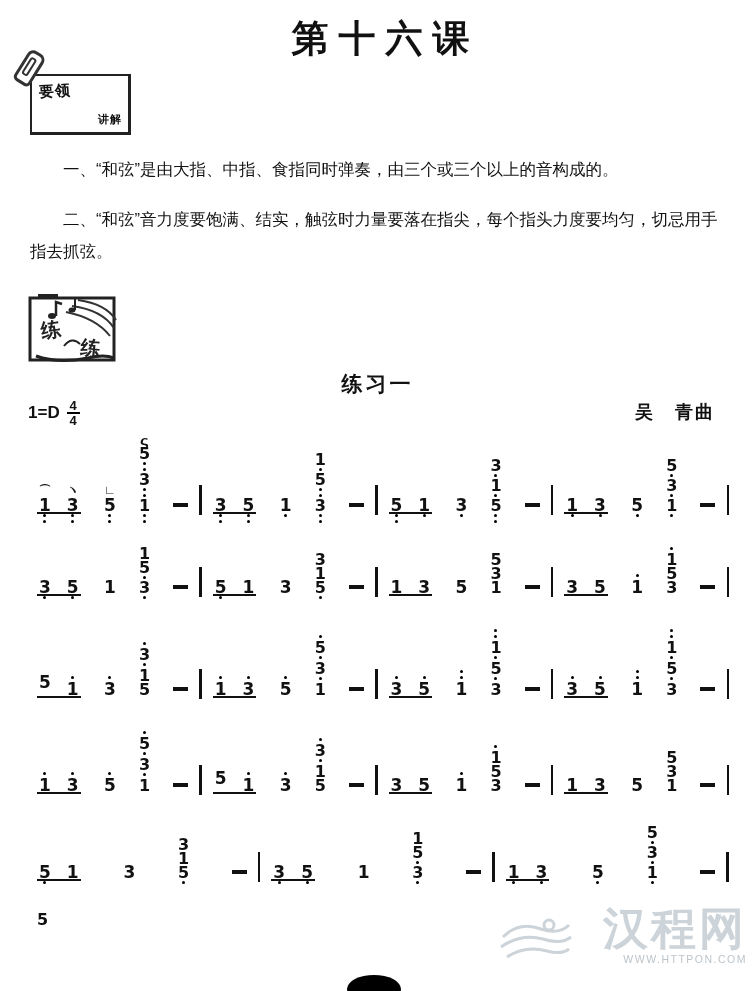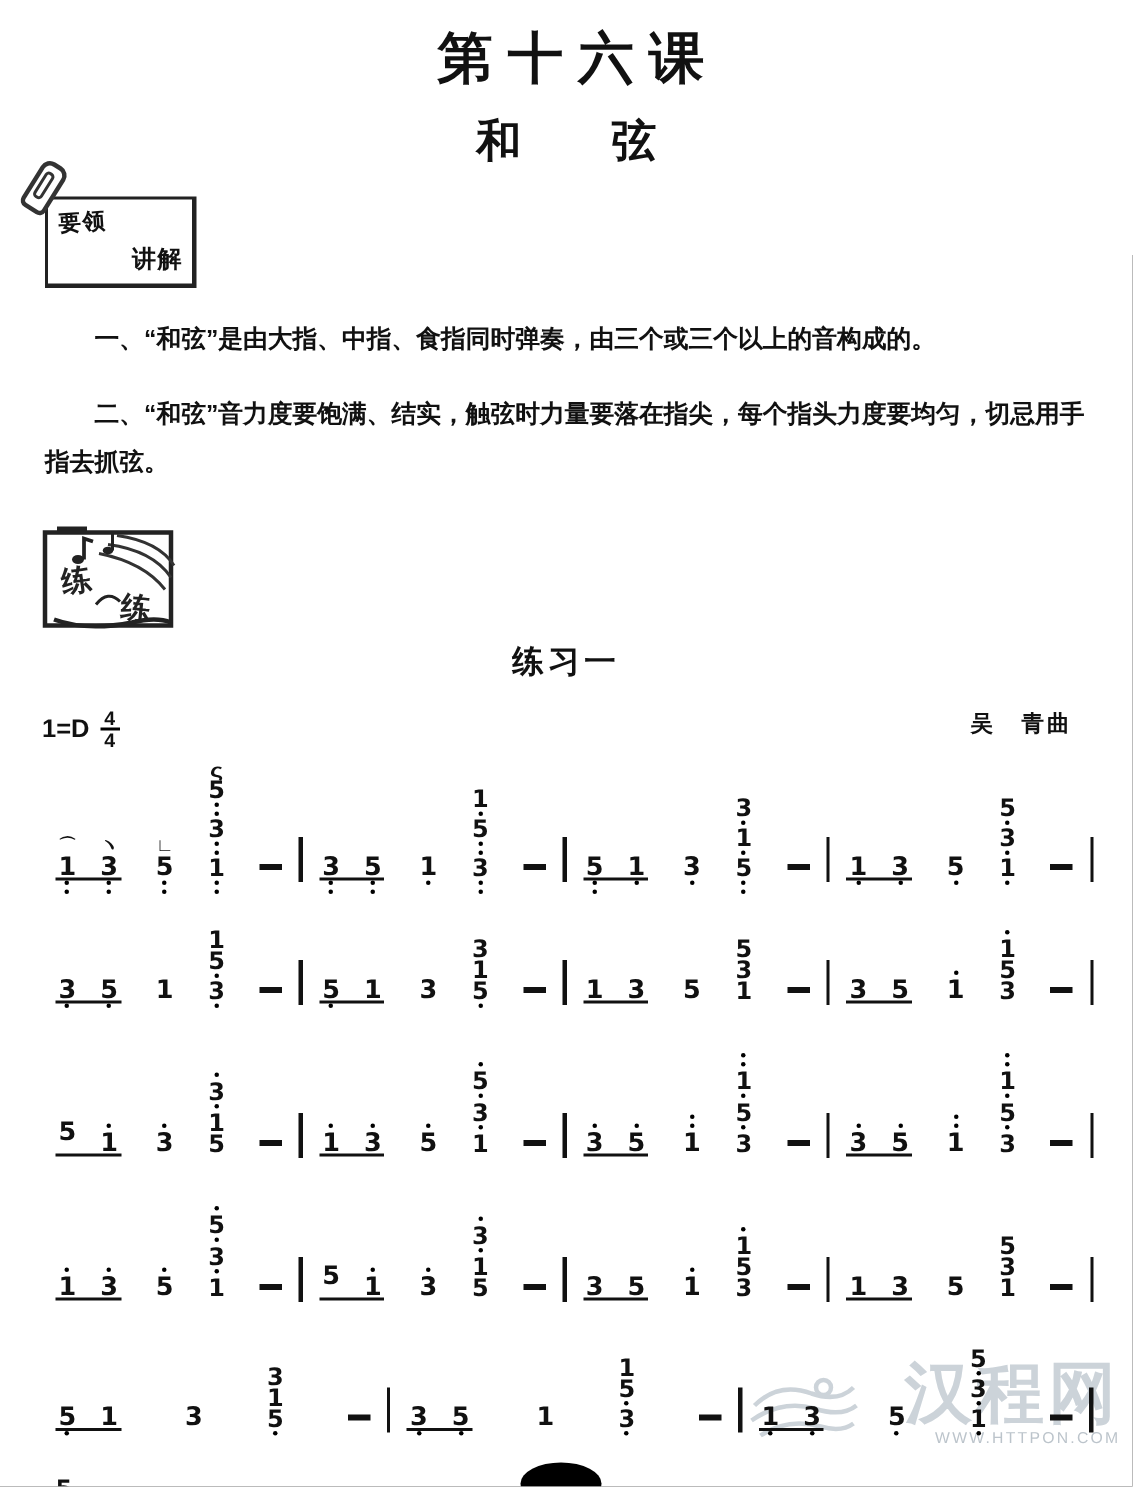--- a/index.html
+++ b/index.html
@@ -5,36 +5,36 @@
   html,body{margin:0;padding:0;background:#888;}
   .page{position:relative;width:755px;height:991px;background:#fff;margin:0 auto;
         font-family:"Liberation Sans",sans-serif;color:#111;overflow:hidden;}
   
   .title{margin:14px 0 10px;text-align:center;font-size:37px;font-weight:bold;letter-spacing:10px;padding-left:16px;}
   .subtitle{text-align:center;font-size:30px;font-weight:bold;margin-bottom:16px;white-space:pre;}
   
   .tagbox{position:relative;margin:6px 0 10px 30px;width:96px;height:56px;
           border:2px solid #222;border-right-width:3px;border-bottom-width:3px;}
   .tagline1{position:absolute;left:7px;top:6px;font-size:15px;font-weight:bold;letter-spacing:1px;transform:rotate(-4deg);}
-  .tagline2{position:absolute;right:6px;bottom:5px;font-size:16px;font-weight:bold;letter-spacing:1px;}
+  .tagline2{position:absolute;right:6px;bottom:5px;font-size:11px;font-weight:bold;letter-spacing:1px;}
   .clip{position:absolute;left:-12px;top:-26px;width:13px;height:30px;border:3px solid #333;
         border-radius:7px 7px 5px 5px;transform:rotate(32deg);background:#fff;}
   .clip:after{content:"";position:absolute;left:2px;top:4px;width:3px;height:16px;border:2px solid #333;border-radius:3px;}
   
-  .para{margin:18px 30px;font-size:16.5px;font-weight:bold;line-height:1.95;text-indent:2em;}
+  .para{margin:18px 30px;font-size:16.5px;font-weight:normal;line-height:1.95;text-indent:2em;}
   
   .practice{margin:26px 0 4px 28px;width:92px;height:70px;position:relative;}
   
-  .extitle{text-align:center;font-size:21px;font-weight:bold;letter-spacing:3px;margin:6px 0 18px;}
+  .extitle{text-align:center;font-size:21px;font-weight:bold;letter-spacing:3px;margin:6px 0 2px;}
   .exsub{text-align:center;font-size:15px;font-weight:bold;margin-bottom:16px;}
   .scorehead{display:flex;justify-content:space-between;align-items:flex-start;margin:0 28px 2px;}
   .keysig{font-size:17px;font-weight:bold;display:flex;align-items:center;}
   .frac{display:inline-flex;flex-direction:column;align-items:center;font-size:13px;line-height:11px;margin-left:7px;font-weight:bold;}
   .fracbar{width:13px;height:2px;background:#000;margin:1px 0;}
-  .composer{font-size:15px;font-weight:bold;margin-right:12px;letter-spacing:2px;}
+  .composer{font-size:18px;font-weight:bold;margin-right:12px;letter-spacing:2px;}
   
   #score{position:relative;margin:10px 26px 0;z-index:2;}
   .music-line{display:flex;align-items:flex-end;margin-bottom:21px;}
   .measure{flex:1;display:flex;align-items:flex-end;justify-content:space-between;padding:0 11px;}
   .note{display:inline-flex;flex-direction:column;align-items:center;position:relative;}
   .num{font-family:"DejaVu Sans","Liberation Sans",sans-serif;font-weight:bold;font-size:17px;line-height:15px;}
   .stacknote .num{font-size:16px;line-height:14px;}
   .dots{display:flex;flex-direction:column;align-items:center;}
   .dots.below.reserve{height:12px;justify-content:flex-start;}
   .dot{width:3px;height:3px;border-radius:50%;background:#000;margin:1.5px 0;}
@@ -52,21 +52,20 @@
   .wm-url{font-size:10.5px;color:#bcc4cb;letter-spacing:1.5px;text-align:right;margin-top:2px;}
   
   .oval{position:absolute;left:347px;bottom:-12px;width:54px;height:28px;background:#000;border-radius:50%;}
 </style>
 </head>
 <body>
 
 <div class="page">
 
   <div class="title">第十六课</div>
-  <div class="subtitle">和　　弦</div>
 
   <div class="tagbox">
     <div class="clip"></div>
     <div class="tagline1">要领</div>
     <div class="tagline2">讲解</div>
   </div>
 
   <p class="para">一、“和弦”是由大指、中指、食指同时弹奏，由三个或三个以上的音构成的。</p>
   <p class="para" style="margin-top:0">二、“和弦”音力度要饱满、结实，触弦时力量要落在指尖，每个指头力度要均匀，切忌用手指去抓弦。</p>
 

